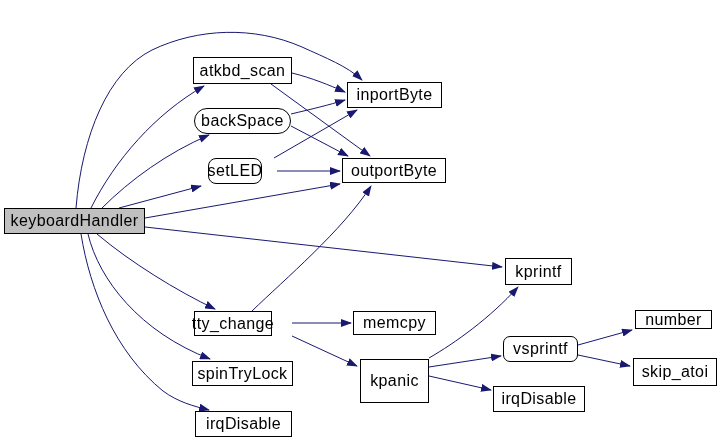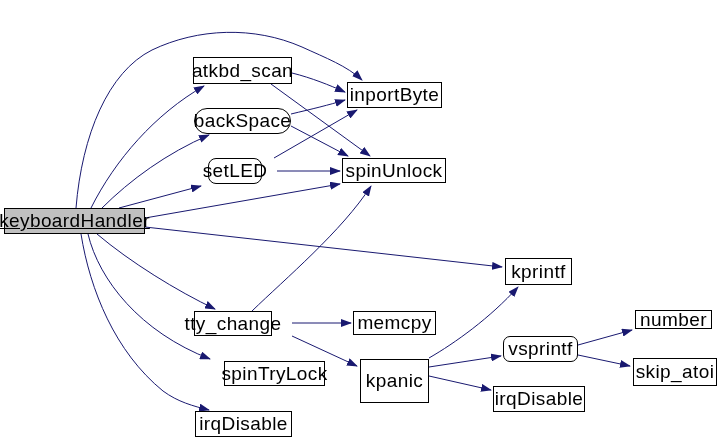--- a/index.html
+++ b/index.html
@@ -25,21 +25,21 @@
   .edges-layer path.edge {
     fill: none;
     stroke-width: 1;
   }
   .node {
     position: absolute;
     box-sizing: border-box;
     border: 1px solid #000000;
     background: #ffffff;
     color: #000000;
-    font-size: 19px;
+    font-size: 16px;
     letter-spacing: 0.4px;
     text-align: center;
     display: flex;
     align-items: center;
     justify-content: center;
     white-space: nowrap;
     cursor: pointer;
   }
   .node.root {
     background: #c0c0c0;
@@ -76,48 +76,48 @@
         <path class="edge" d="M 292 323 L 351 323" stroke="#191970" marker-end="url(#arrowhead)"></path>
         <path class="edge" d="M 292 336 L 357 366" stroke="#191970" marker-end="url(#arrowhead)"></path>
         <path class="edge" d="M 429 358 C 455 343 490 318 518 287" stroke="#191970" marker-end="url(#arrowhead)"></path>
         <path class="edge" d="M 429 367 L 501 356" stroke="#191970" marker-end="url(#arrowhead)"></path>
         <path class="edge" d="M 429 376 L 491 390" stroke="#191970" marker-end="url(#arrowhead)"></path>
         <path class="edge" d="M 578 345 L 632 330" stroke="#191970" marker-end="url(#arrowhead)"></path>
         <path class="edge" d="M 578 355 L 630 366" stroke="#191970" marker-end="url(#arrowhead)"></path>
       </g>
   </svg>
   <div>
-      <div class="node root" style="left: 4px; top: 208px; width: 141px; height: 26px; text-decoration: underline;">
+      <div class="node root" style="left: 4px; top: 208px; width: 141px; height: 26px;">
         <span>keyboardHandler</span>
       </div>
       <div class="node" style="left: 193px; top: 57px; width: 99px; height: 27px;">
         <span>atkbd_scan</span>
       </div>
       <div class="node" style="left: 194px; top: 108px; width: 97px; height: 26px; border-radius: 13px;">
         <span>backSpace</span>
       </div>
       <div class="node" style="left: 208px; top: 158px; width: 54px; height: 26px; border-radius: 8px;">
         <span>setLED</span>
       </div>
       <div class="node" style="left: 347px; top: 82px; width: 95px; height: 26px;">
         <span>inportByte</span>
       </div>
       <div class="node" style="left: 342px; top: 158px; width: 104px; height: 25px;">
-        <span>spinUnlock</span>
+        <span>outportByte</span>
       </div>
       <div class="node" style="left: 505px; top: 258px; width: 67px; height: 27px;">
         <span>kprintf</span>
       </div>
       <div class="node" style="left: 194px; top: 311px; width: 78px; height: 25px;">
         <span>tty_change</span>
       </div>
       <div class="node" style="left: 353px; top: 311px; width: 83px; height: 24px;">
         <span>memcpy</span>
       </div>
-      <div class="node" style="left: 192px; top: 361px; width: 101px; height: 25px; margin-left: 32px;">
+      <div class="node" style="left: 192px; top: 361px; width: 101px; height: 25px;">
         <span>spinTryLock</span>
       </div>
       <div class="node" style="left: 195px; top: 411px; width: 97px; height: 26px;">
         <span>irqDisable</span>
       </div>
       <div class="node" style="left: 360px; top: 359px; width: 69px; height: 44px;">
         <span>kpanic</span>
       </div>
       <div class="node" style="left: 503px; top: 336px; width: 75px; height: 26px; border-radius: 7px;">
         <span>vsprintf</span>

